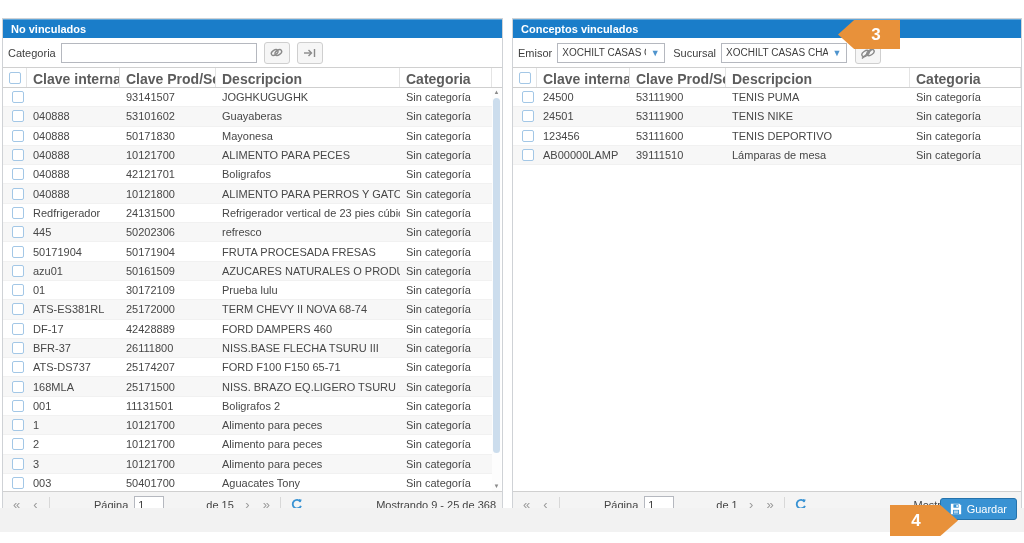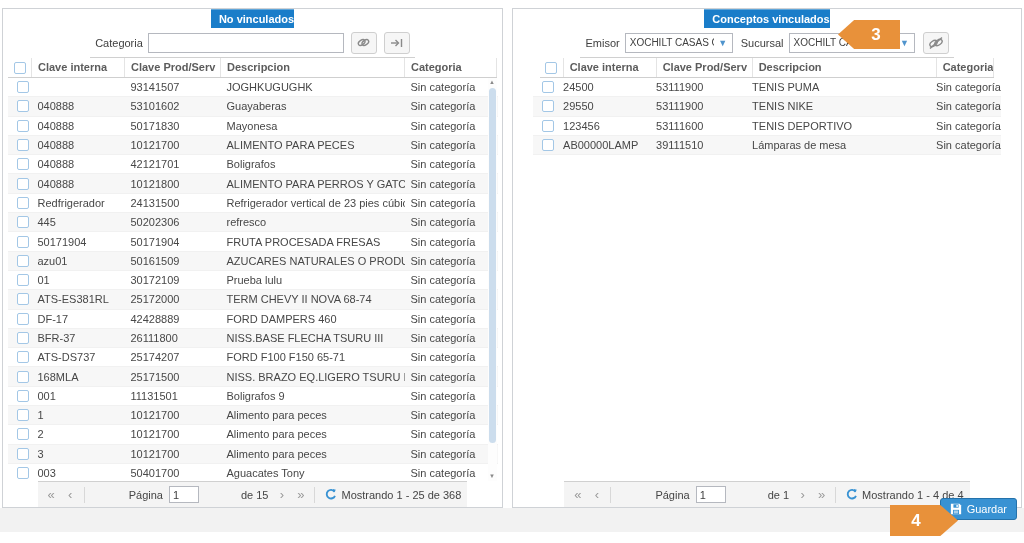--- a/index.html
+++ b/index.html
@@ -1,20 +1,20 @@
 <!DOCTYPE html>
 <html><head>
 <meta charset="utf-8">
 <style>
   * { margin:0; padding:0; box-sizing:border-box; }
   html,body { width:1024px; height:543px; background:#fff;
     font-family:"Liberation Sans", sans-serif; position:relative; overflow:hidden; }
 
-  .panel { position:absolute; top:8px; height:500px; border:1px solid #cfd2d6;
-    display:flex; flex-direction:column; background:#fff;align-items:center; }
+  .panel { position:absolute; top:18px; height:500px; border:1px solid #cfd2d6;
+    display:flex; flex-direction:column; background:#fff; }
   .panel-left  { left:2px;   width:501px; }
   .panel-right { left:512px; width:510px; }
 
   .panel-header { height:19px; background:#1a7dc9; border-top:1px solid #60a6da;
     color:#fff; font-size:11px; font-weight:bold; line-height:18px; padding-left:8px; }
 
   .toolbar { height:30px; border-bottom:1px solid #d0d0d0; background:#fff;
     display:flex; align-items:center; padding:0 5px; font-size:11px; color:#404040; }
   .tb-label { margin-right:5px; white-space:nowrap; }
   .tb-input { width:196px; height:20px; border:1px solid #b5b8bf; font-size:11px;
@@ -26,21 +26,21 @@
     align-items:center; margin-right:8px; }
   .combo-text { font-size:10px; color:#404040; padding-left:4px; overflow:hidden;
     white-space:nowrap; }
   .combo-trigger { width:18px; height:100%; border-left:1px solid #d9dcе0;
     display:flex; align-items:center; justify-content:center;
     color:#4f94cd; font-size:9px; }
   .emisor-combo .combo-text { width:88px; }
   .sucursal-combo .combo-text { width:106px; }
 
   .grid-header { height:20px; display:flex; background:#fff;
-    border-bottom:1px solid #cfcfcf; font-size:11px; font-weight:bold; color:#5c5c5c; }
+    border-bottom:1px solid #cfcfcf; font-size:14px; font-weight:bold; color:#5c5c5c; }
   .hcell { border-right:1px solid #e4e4e4; padding:3px 0 0 6px; overflow:hidden;
     white-space:nowrap; }
   .c-check { width:24px; display:flex; align-items:center; justify-content:center;
     flex:none; padding:0; }
   .c0 { width:93px; flex:none; }
   .c1 { width:96px; flex:none; }
   .c2 { width:184px; flex:none; }
   .panel-left  .c3 { width:92px; flex:none; }
   .panel-right .c3 { flex:1; }
 
@@ -277,21 +277,21 @@
           <div class="cell c1">25171500</div>
           <div class="cell c2">NISS. BRAZO EQ.LIGERO TSURU II IZQ.</div>
           <div class="cell c3">Sin categoría</div>
         </div>
         <div class="grid-row">
           <div class="cell c-check">
             <span class="checkbox"></span>
           </div>
           <div class="cell c0">001</div>
           <div class="cell c1">11131501</div>
-          <div class="cell c2">Boligrafos 9</div>
+          <div class="cell c2">Boligrafos 2</div>
           <div class="cell c3">Sin categoría</div>
         </div>
         <div class="grid-row">
           <div class="cell c-check">
             <span class="checkbox"></span>
           </div>
           <div class="cell c0">1</div>
           <div class="cell c1">10121700</div>
           <div class="cell c2">Alimento para peces</div>
           <div class="cell c3">Sin categoría</div>
@@ -340,21 +340,21 @@
     <span class="pg-label">de 15</span>
     <span class="pbtn">›</span>
     <span class="pbtn">»</span>
     <span class="psep"></span>
     <span class="refresh">
       <svg class="icon-svg" width="13" height="13" viewBox="0 0 14 14">
         <path d="M11.3 4 A4.6 4.6 0 1 0 11.8 8.4" stroke="#3892d3" stroke-width="2" fill="none"></path>
         <path d="M9.5 1 L12.8 2 L10.8 4.8 Z" fill="#3892d3"></path>
       </svg>
     </span>
-    <span class="pstatus">Mostrando 1 - 25 de 368</span>
+    <span class="pstatus">Mostrando 9 - 25 de 368</span>
   </div>
 </div>
 
 <div class="panel panel-right">
   <div class="panel-header">Conceptos vinculados</div>
 
   <div class="toolbar">
     <span class="tb-label">Emisor</span>
     <div class="combo emisor-combo">
       <span class="combo-text">XOCHILT CASAS CHAVEZ</span>
@@ -396,21 +396,21 @@
           </div>
           <div class="cell c0">24500</div>
           <div class="cell c1">53111900</div>
           <div class="cell c2">TENIS PUMA</div>
           <div class="cell c3">Sin categoría</div>
         </div>
         <div class="grid-row">
           <div class="cell c-check">
             <span class="checkbox"></span>
           </div>
-          <div class="cell c0">29550</div>
+          <div class="cell c0">24501</div>
           <div class="cell c1">53111900</div>
           <div class="cell c2">TENIS NIKE</div>
           <div class="cell c3">Sin categoría</div>
         </div>
         <div class="grid-row">
           <div class="cell c-check">
             <span class="checkbox"></span>
           </div>
           <div class="cell c0">123456</div>
           <div class="cell c1">53111600</div>

